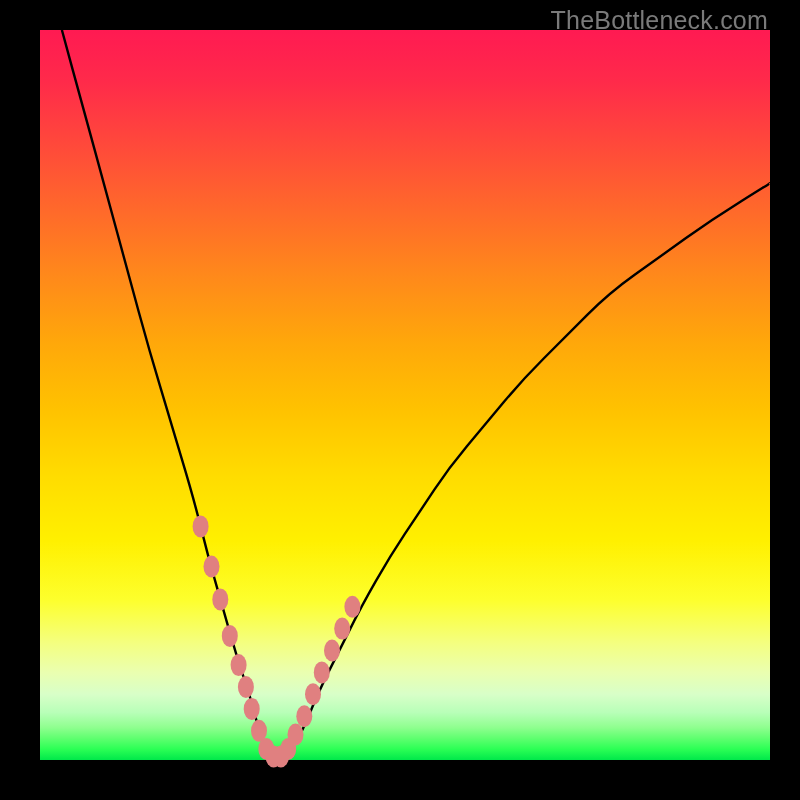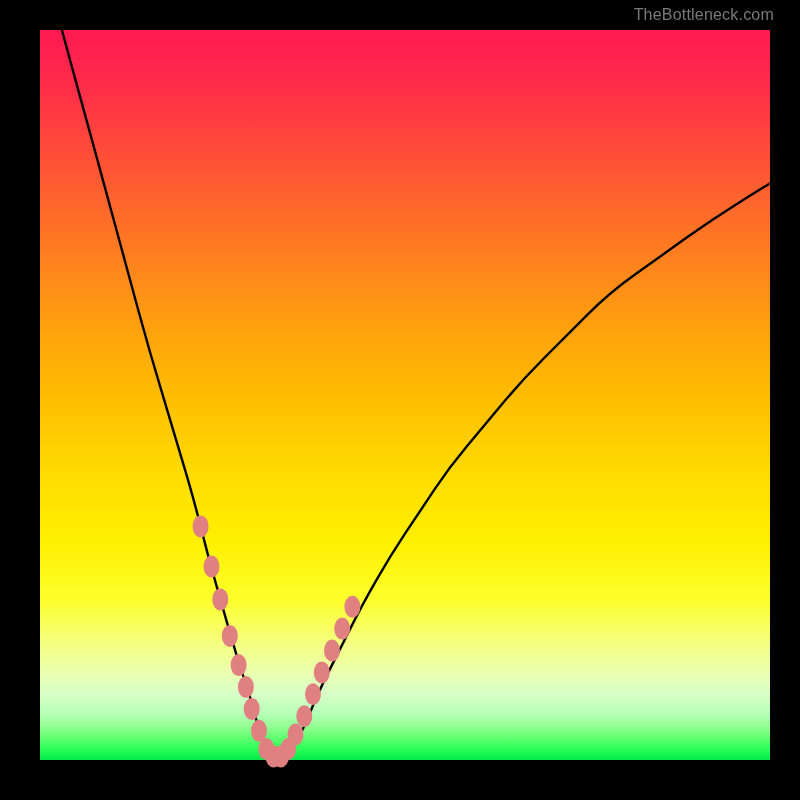--- a/index.html
+++ b/index.html
@@ -49,23 +49,23 @@
     position: absolute;
     left: 40px;
     top: 30px;
     width: 730px;
     height: 730px;
     overflow: visible;
   }
   .watermark {
     position: absolute;
     top: 6px;
-    right: 26px;
+    right: 32px;
     color: #7a7a7a;
-    font-size: 16px;
+    font-size: 25px;
     font-weight: 400;
     letter-spacing: 0.2px;
   }
 </style>
 </head>
 <body>
 
 <div class="container">
 
   <div class="watermark">TheBottleneck.com</div>

